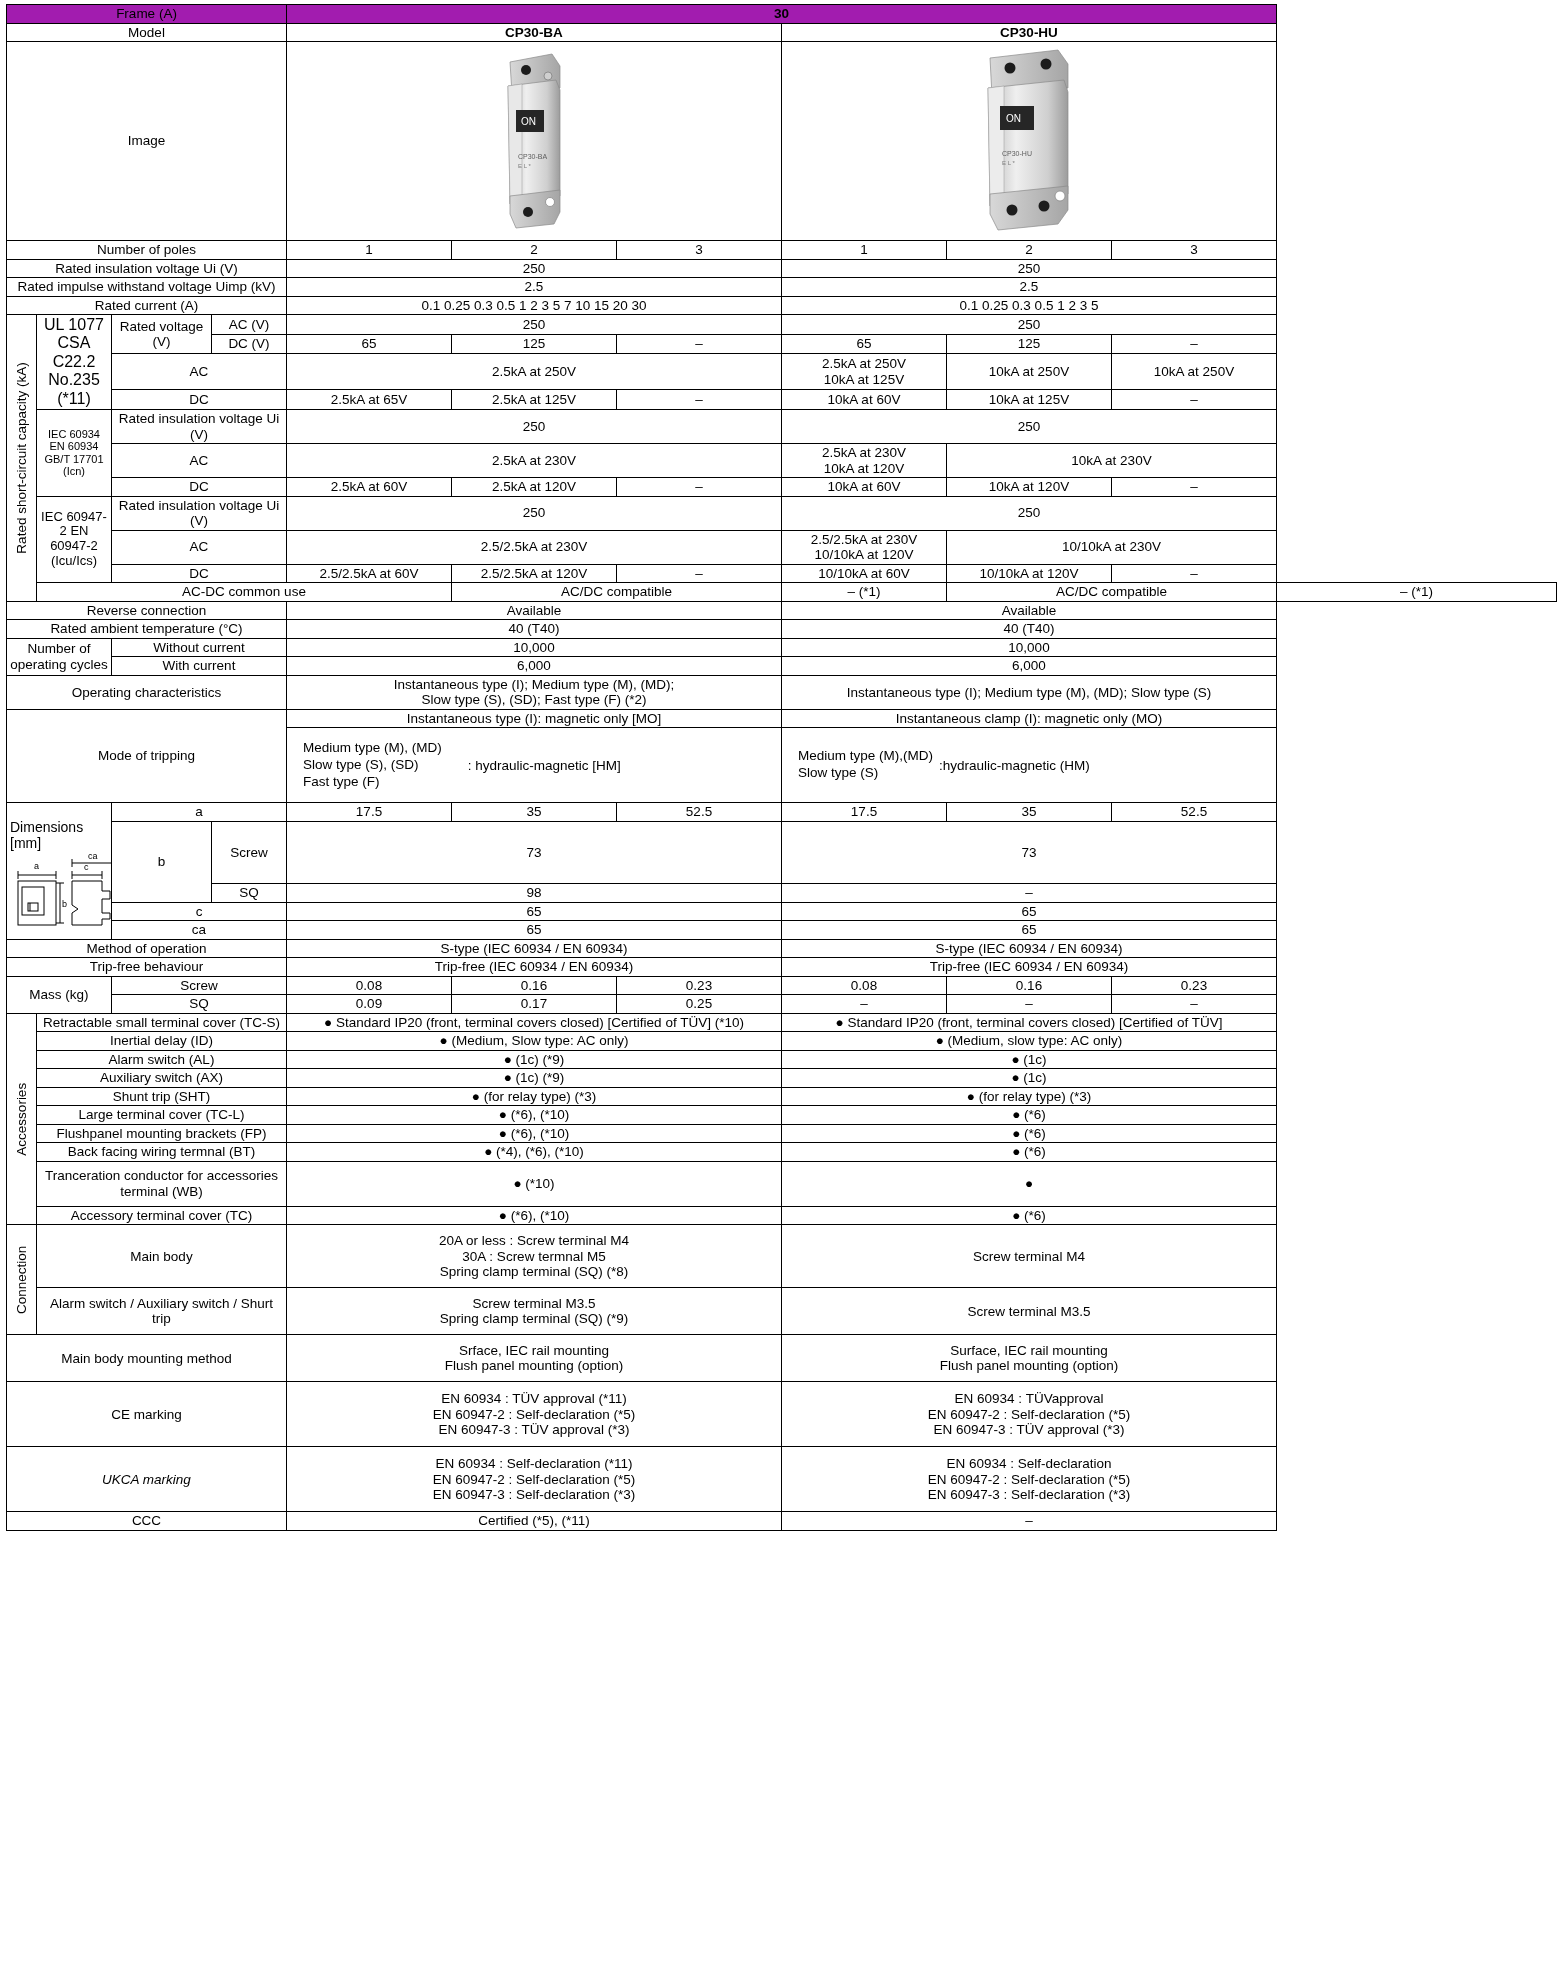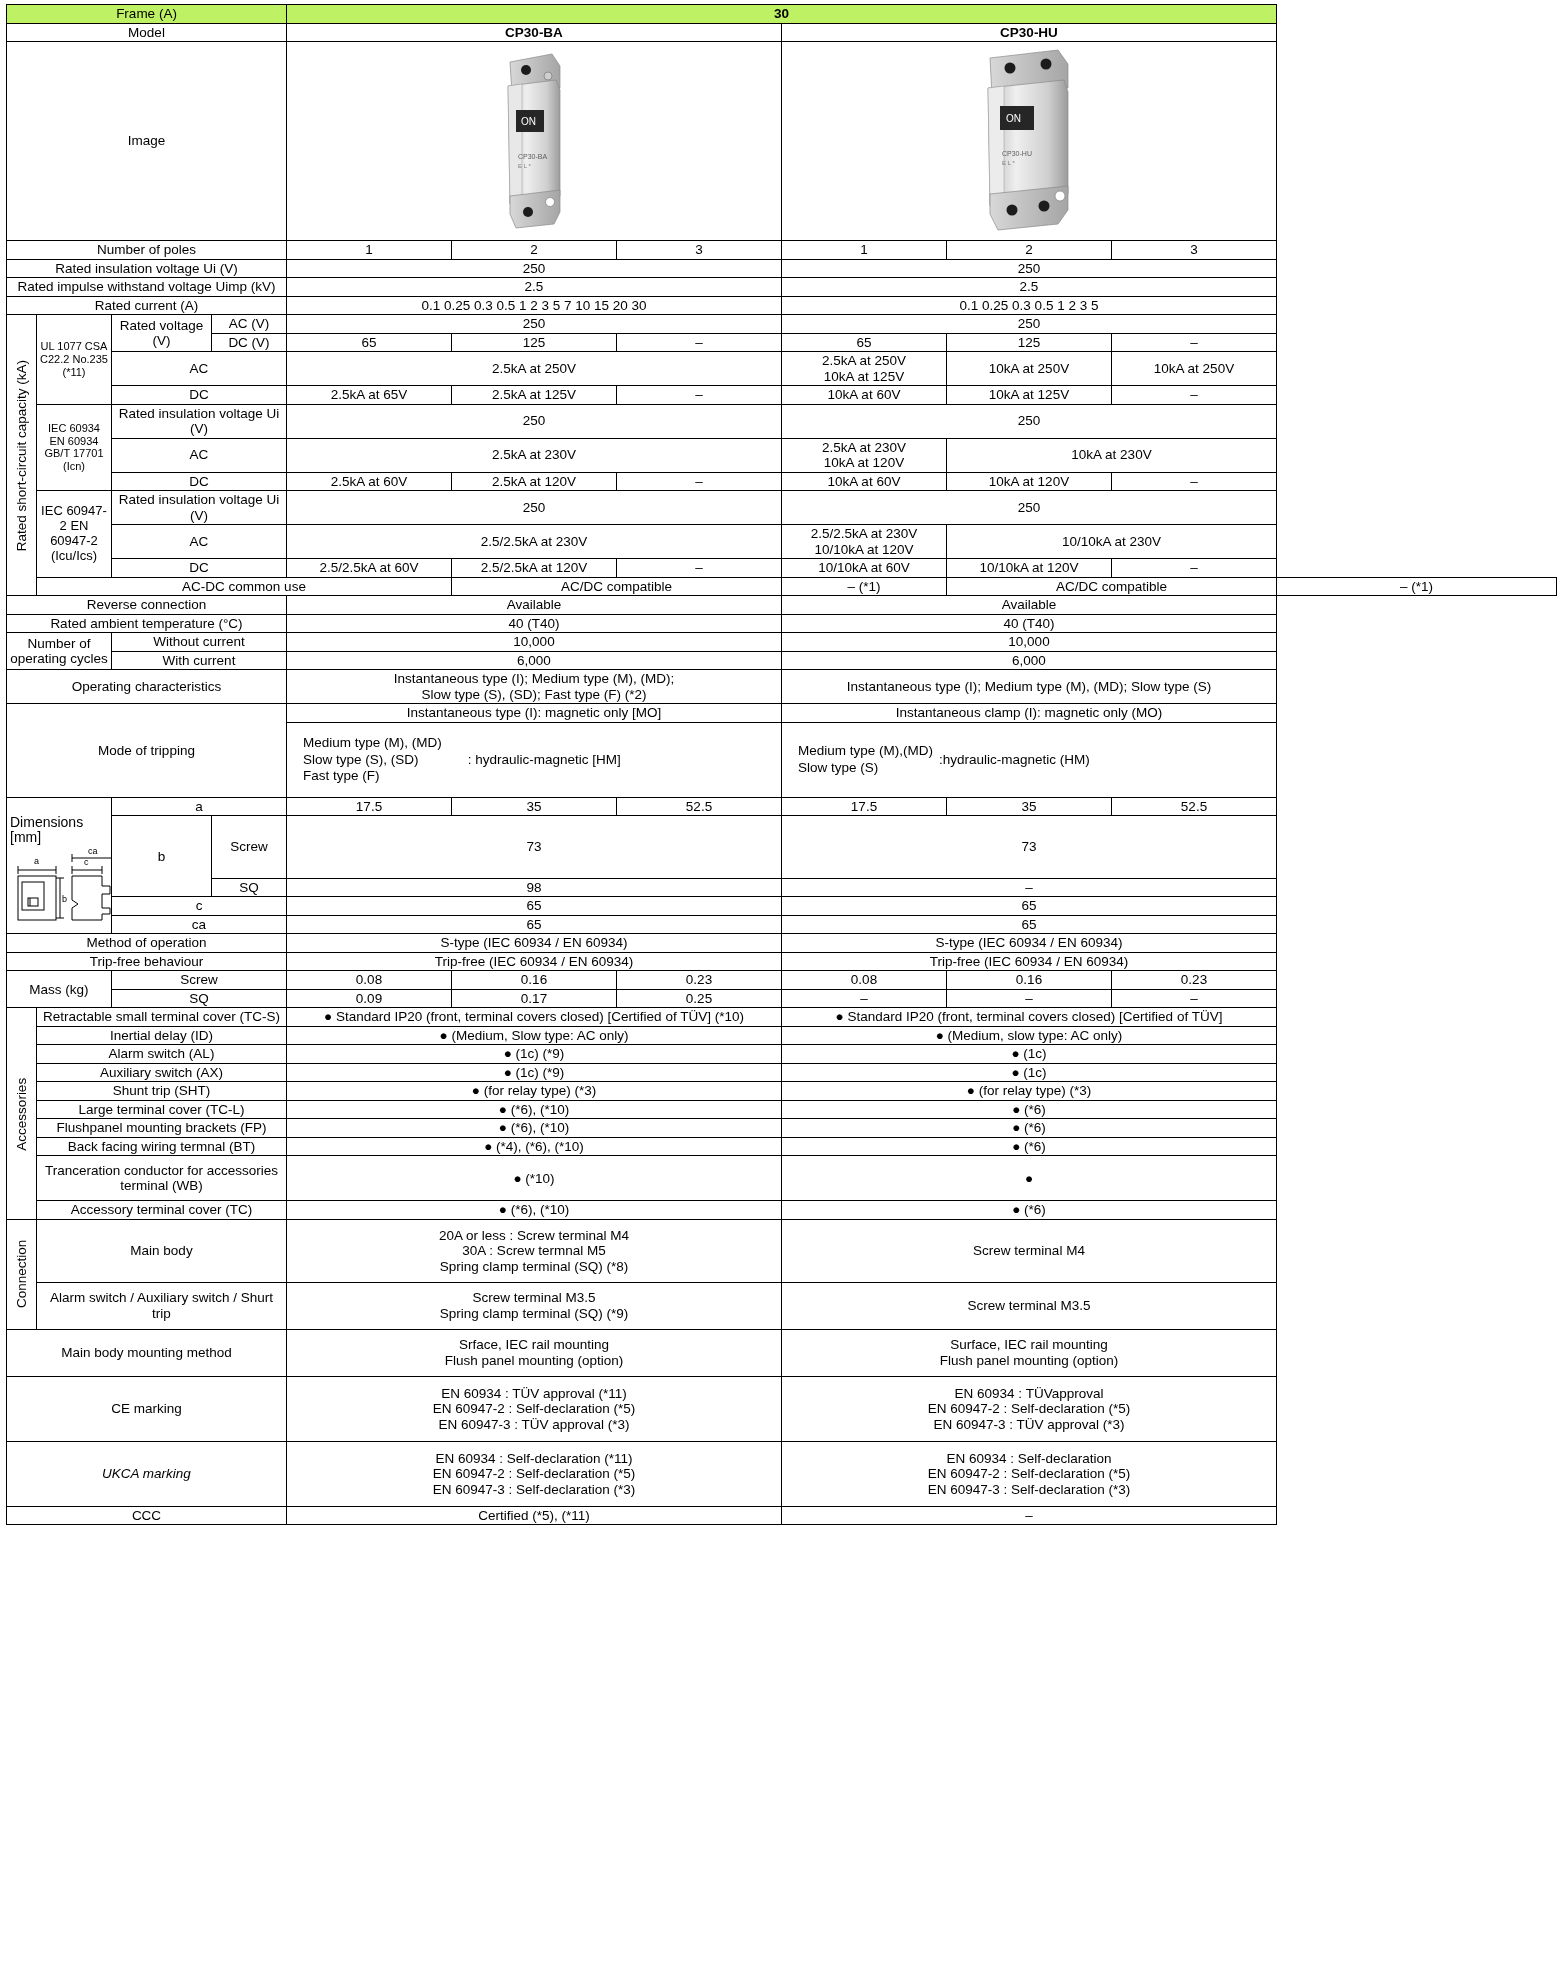--- a/index.html
+++ b/index.html
@@ -10,21 +10,21 @@
     border:1px solid #000;
     font-size:13.5px;
     line-height:1.15;
     padding:1px 3px;
     text-align:center;
     vertical-align:middle;
     overflow:hidden;
     word-break:normal;
   }
   td.lbl{text-align:left;padding-left:4px;margin-left:8px;}
-  td.hdrblue{background:#bef264;font-weight:normal;}
+  td.hdrblue{background:#a21caf;font-weight:normal;}
   td.bold{font-weight:bold;}
   td.small{font-size:11.5px;}
   td.xsmall{font-size:10.5px;}
   td.vert{
     writing-mode:vertical-rl;
     transform:rotate(180deg);
     text-align:center;
     padding:2px 0;
     font-size:13px;
     white-space:nowrap;
@@ -146,21 +146,21 @@
   </tr>
 
   <tr>
     <td class="lbl" colspan="4">Rated current (A)</td>
     <td colspan="3">0.1 0.25 0.3 0.5 1 2 3 5 7 10 15 20 30</td>
     <td colspan="3">0.1 0.25 0.3 0.5 1 2 3 5</td>
   </tr>
 
   <tr>
     <td class="vert" rowspan="11">Rated short-circuit capacity (kA)</td>
-    <td class="left" rowspan="4" style="font-size:11px;">UL 1077 CSA  C22.2 No.235 (*11)</td>
+    <td class="left" rowspan="4" style="font-size:16px;">UL 1077 CSA  C22.2 No.235 (*11)</td>
     <td rowspan="2">Rated voltage (V)</td>
     <td>AC (V)</td>
     <td colspan="3">250</td>
     <td colspan="3">250</td>
   </tr>
   <tr>
     <td>DC (V)</td>
     <td>65</td>
     <td>125</td>
     <td>–</td>

